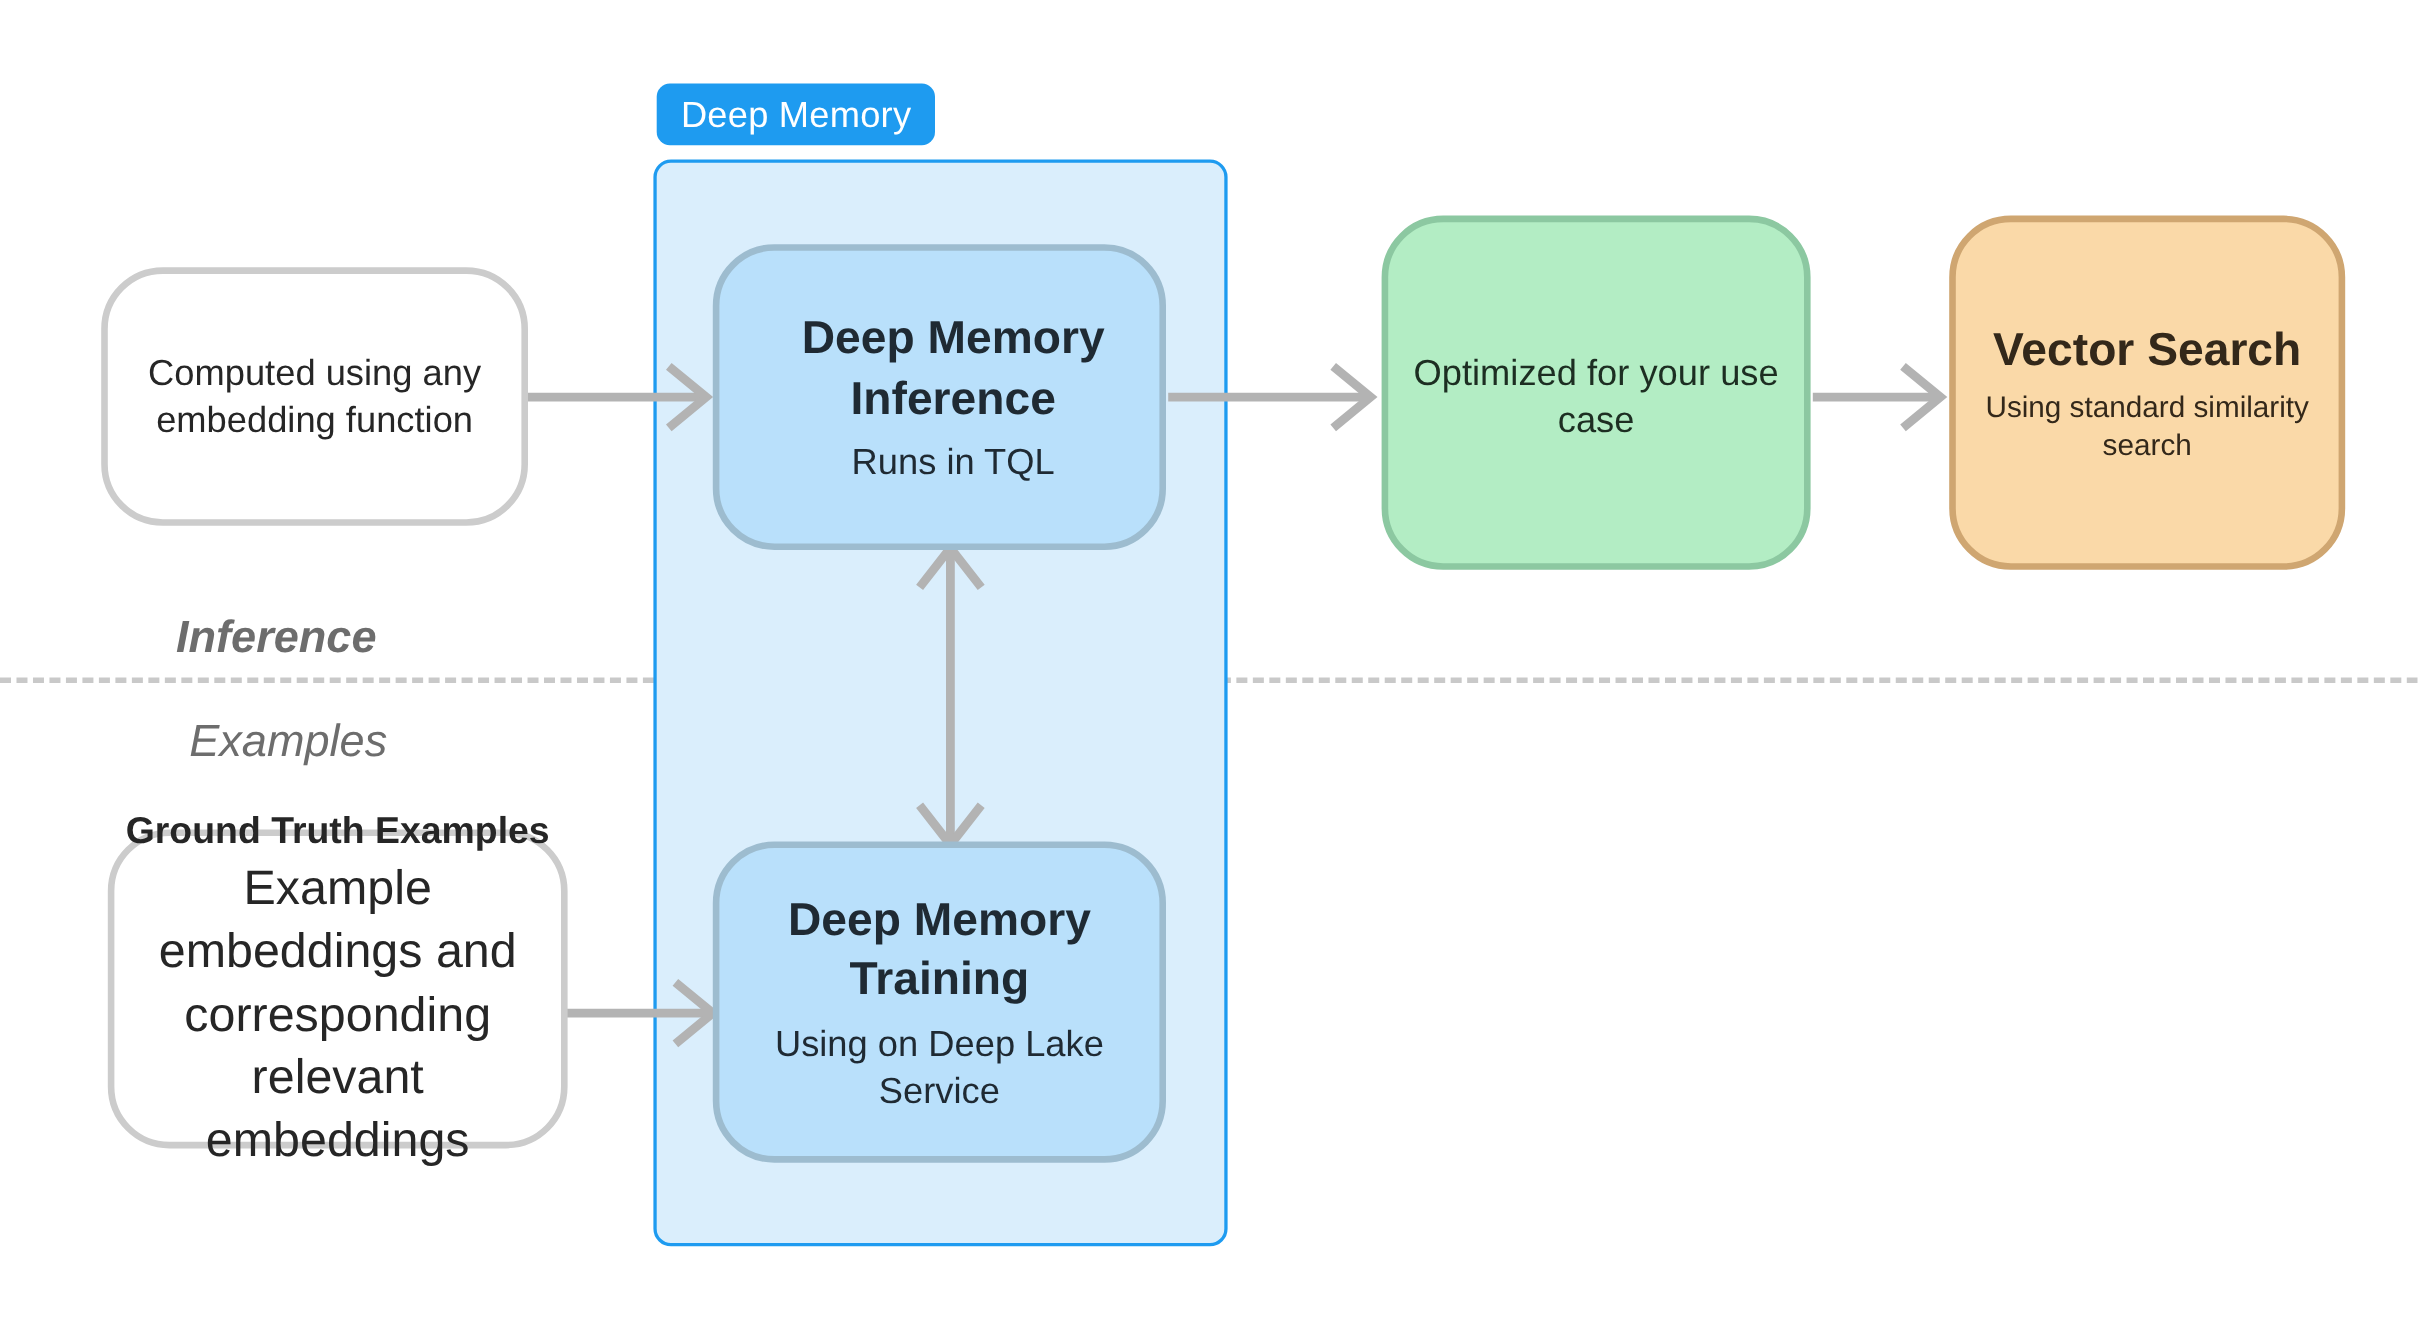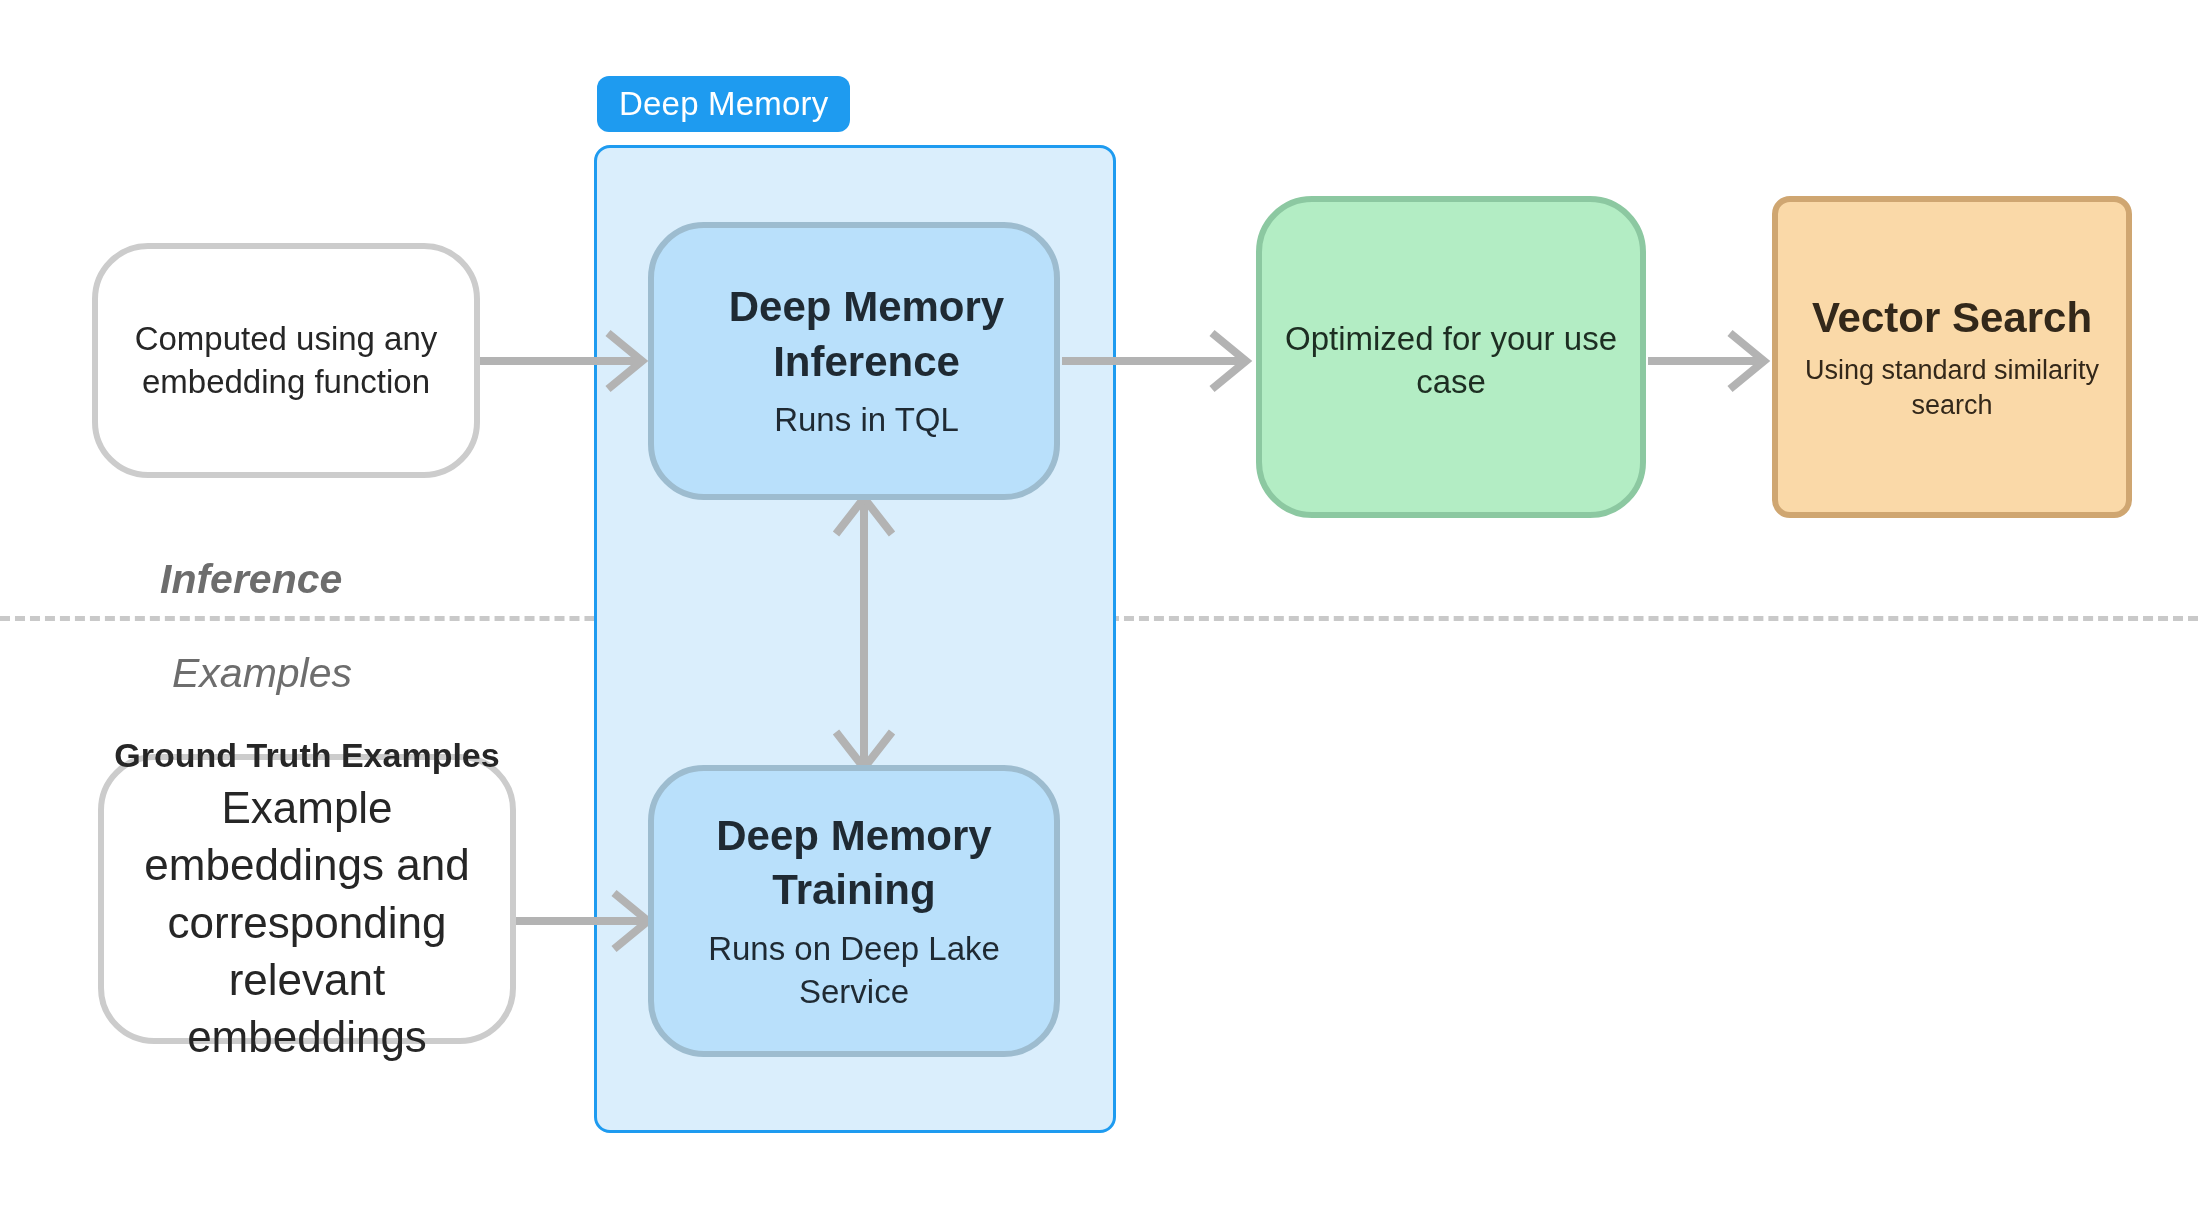--- a/index.html
+++ b/index.html
@@ -97,21 +97,21 @@
   #node-embeddings .sub   { font-size: 33px; }
 
   #node-dm-inference    { left: 648px; top: 222px;  width: 412px; height: 278px; padding-left: 25px; }
   #node-dm-inference .title { font-size: 42px; }
   #node-dm-inference .sub   { font-size: 33px; margin-top: 10px; }
 
   #node-transformed     { left: 1256px; top: 196px; width: 390px; height: 322px; }
   #node-transformed .title { font-size: 42px; }
   #node-transformed .sub   { font-size: 33px; margin-top: 8px; }
 
-  #node-vector-search   { left: 1772px; top: 196px; width: 360px; height: 322px; border-radius: 18px; }
+  #node-vector-search   { left: 1772px; top: 196px; width: 360px; height: 322px; }
   #node-vector-search .title { font-size: 42px; }
   #node-vector-search .sub   { font-size: 27px; margin-top: 8px; }
 
   #node-ground-truth    { left: 78px;  top: 754px;  width: 418px; height: 290px; margin-left: 20px; }
   #node-ground-truth .title { font-size: 34px; margin-bottom: 2px; }
   #node-ground-truth .sub   { font-size: 44px; }
 
   #node-dm-training     { left: 648px; top: 765px;  width: 412px; height: 292px; }
   #node-dm-training .title { font-size: 42px; }
   #node-dm-training .sub   { font-size: 33px; margin-top: 10px; }
@@ -212,16 +212,16 @@
     <div class="sub">Using standard similarity search</div>
   </div>
 
   <div class="node node-plain" id="node-ground-truth">
     <div class="title">Ground Truth Examples</div>
     <div class="sub">Example embeddings and corresponding relevant embeddings</div>
   </div>
 
   <div class="node node-blue" id="node-dm-training">
     <div class="title">Deep Memory Training</div>
-    <div class="sub">Runs on Deep Lake Service</div>
+    <div class="sub">Using on Deep Lake Service</div>
   </div>
 
 </div>
 
 </body></html>

